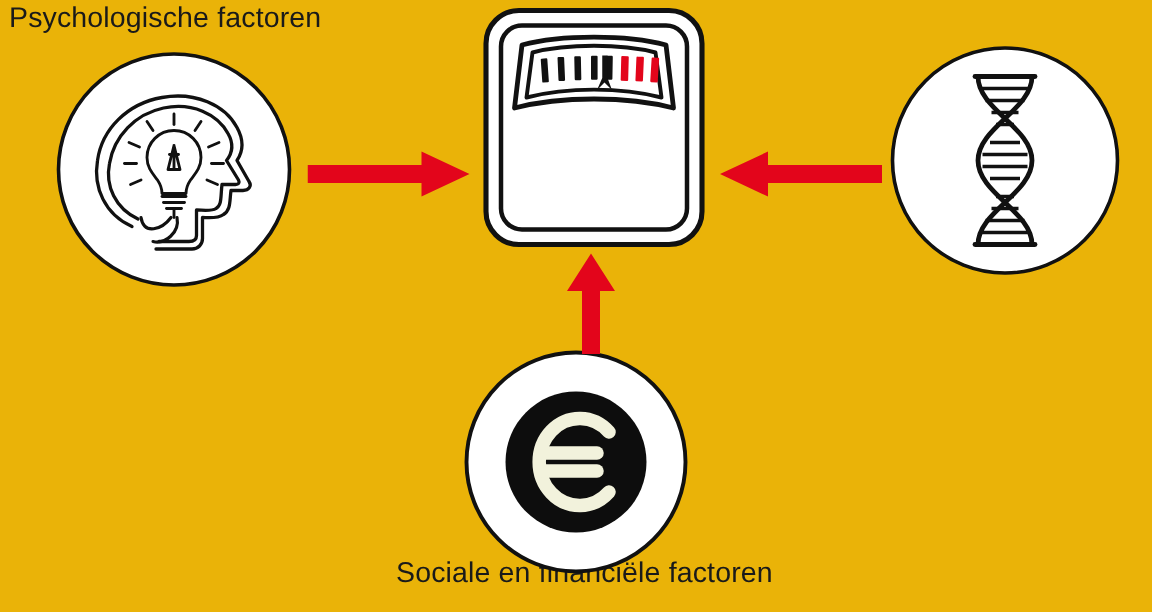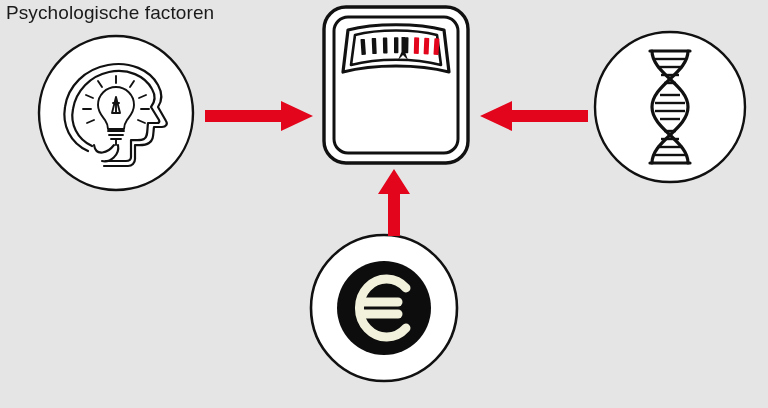--- a/index.html
+++ b/index.html
@@ -7,21 +7,21 @@
     padding: 0;
     background: #ffffff;
   }
   body {
     font-family: "Liberation Sans", sans-serif;
   }
   #canvas {
     position: relative;
     width: 768px;
     height: 408px;
-    background: #e5e5e5;
+    background: #eab308;
     overflow: hidden;
   }
   .label {
     position: absolute;
     font-family: "Liberation Sans", sans-serif;
     font-size: 19px;
     font-weight: 400;
     color: #1a1a1a;
     white-space: nowrap;
     letter-spacing: 0.1px;
@@ -46,20 +46,21 @@
   #arrow-bottom-to-center{ left: 375px; top: 168px; width: 38px;  height: 68px; }
 </style>
 </head>
 <body>
 
 <div id="canvas">
 
   <div class="label" id="label-psych">Psychologische factoren</div>
 
 
+  <div class="label" id="label-soc">Sociale en financiële factoren</div>
 
   <div class="node" id="node-psych">
     <svg width="160" height="160" viewBox="0 0 160 160">
       <circle cx="80" cy="80" r="77" fill="#ffffff" stroke="#111111" stroke-width="2.4"></circle>
 
       <g fill="none" stroke="#111111" stroke-width="2.2" stroke-linecap="round" stroke-linejoin="round">
         <path d="M 52 118
                  C 34 110, 26 92, 29 74
                  C 32 53, 49 36, 72 32
                  C 94 28, 114 37, 122 52

